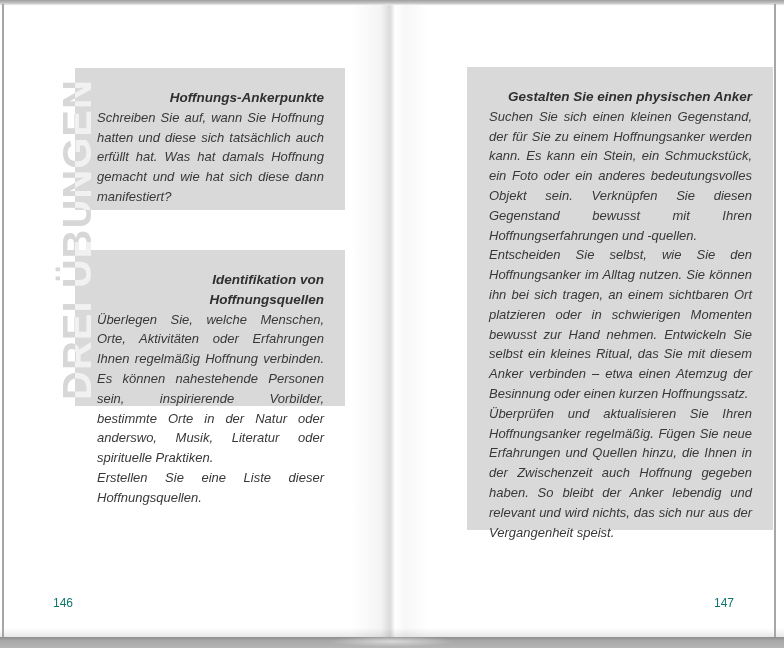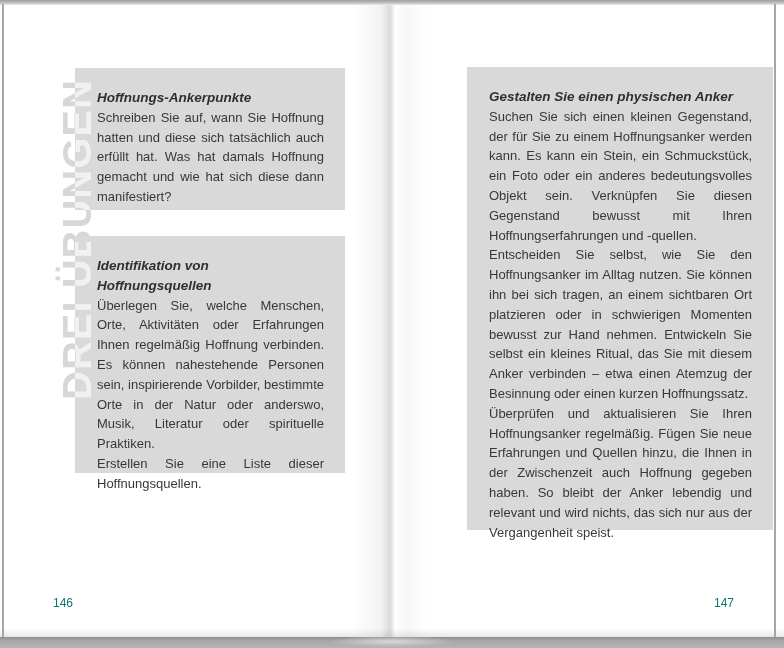--- a/index.html
+++ b/index.html
@@ -74,34 +74,36 @@
   
   .xbox {
     position: absolute;
     background: #d9d9d9;
     box-sizing: border-box;
     padding: 20px 21px 12px 22px;
     z-index: 2;
     color: #383838;
   }
   .xbox-1 { left: 75px; top: 68px;  width: 270px; height: 142px; }
-  .xbox-2 { left: 75px; top: 236px; width: 270px; height: 237px; }
+  .xbox-2 { left: 75px; top: 250px; width: 270px; height: 156px; }
   .xbox-3 { left: 467px; top: 67px; width: 306px; height: 463px; }
   .xbox h3 {
     margin: 0;
     font-size: 13.5px;
     line-height: 19.8px;
     font-weight: bold;
     font-style: italic;
     color: #2f2f2f;
+    text-align: right;
   }
   .xbox p {
     margin: 0;
     font-size: 13px;
     line-height: 19.8px;
+    font-style: italic;
     text-align: justify;
     hyphens: auto;
   }
 
   .pagenum {
     position: absolute;
     font-size: 12px;
     color: #0f766e;
     z-index: 2;
   }

